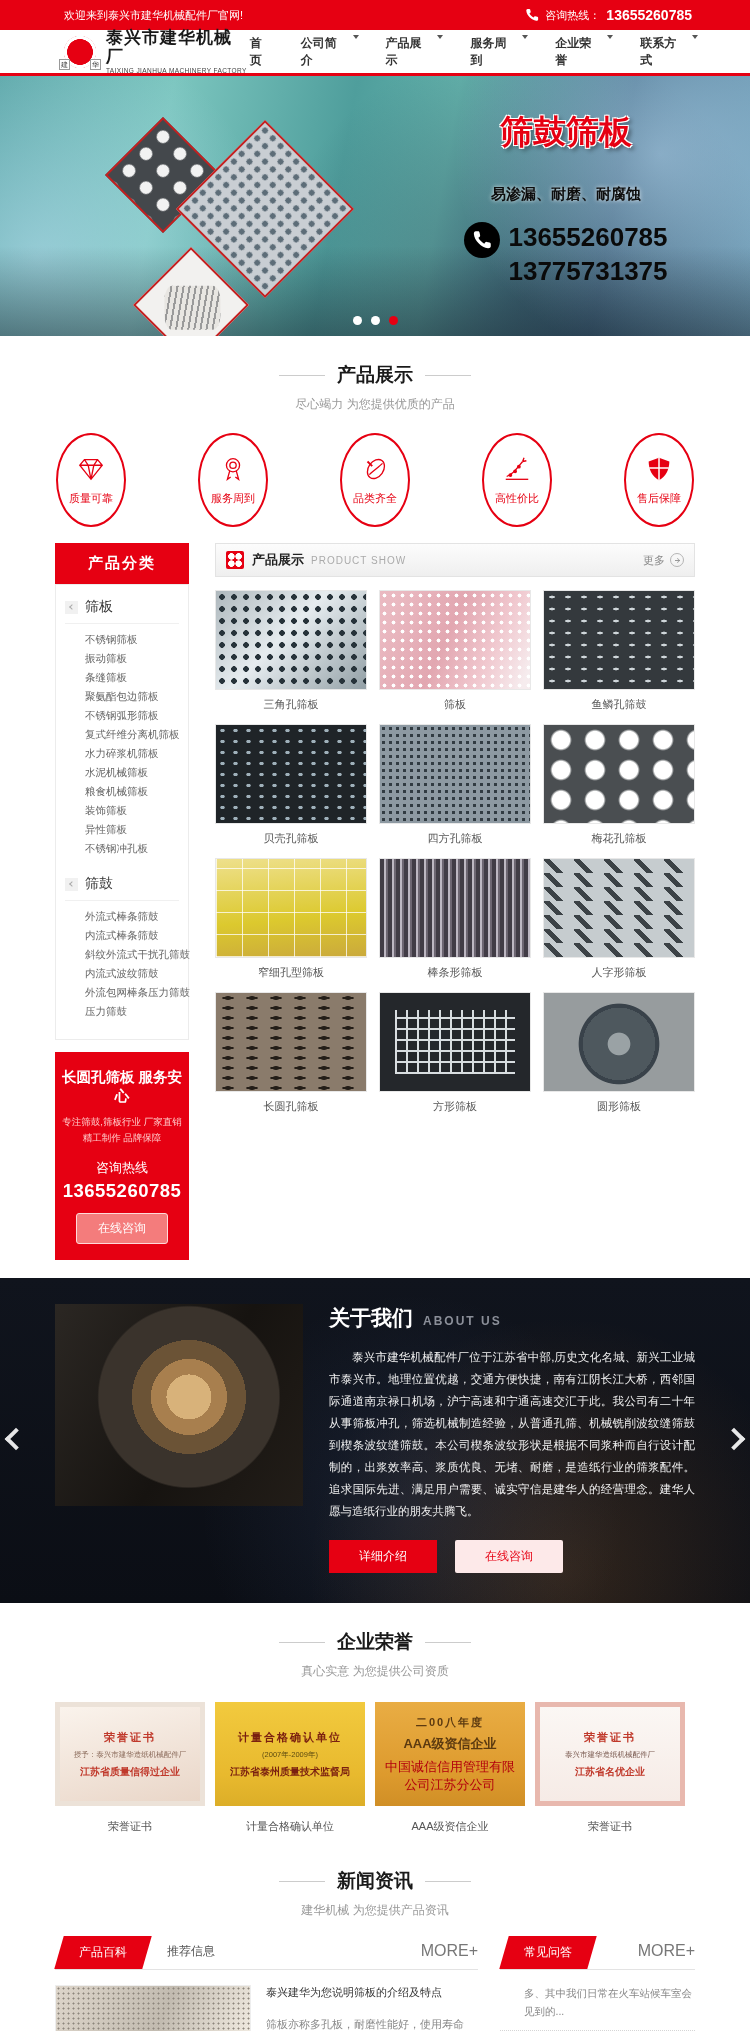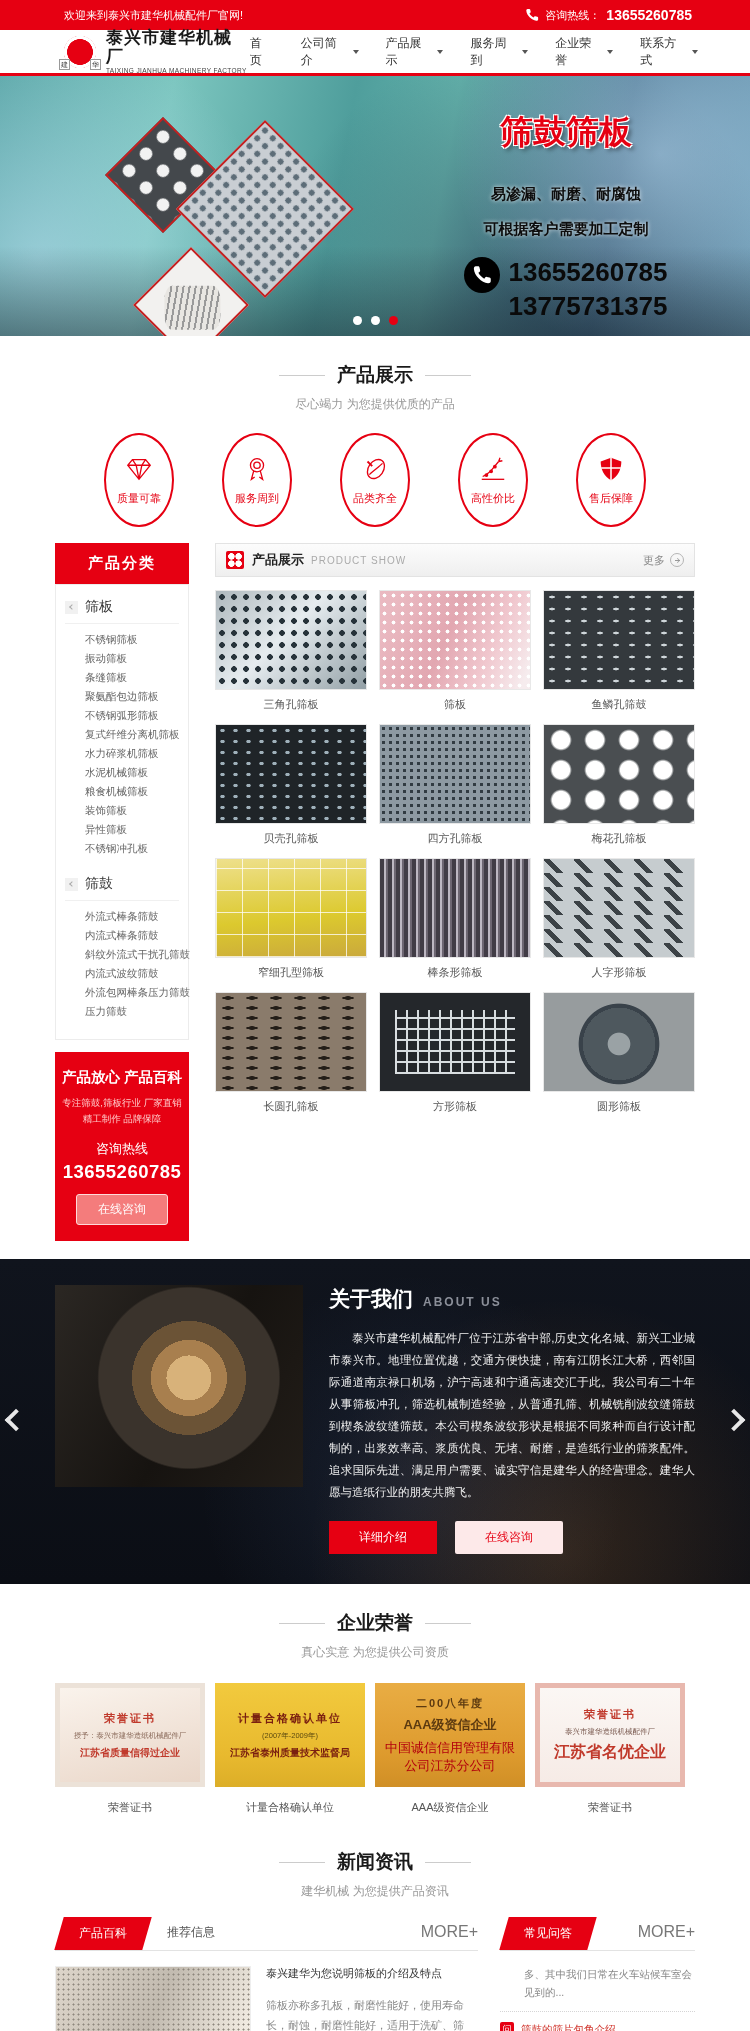--- a/index.html
+++ b/index.html
@@ -16,21 +16,21 @@
   .header { height:46px; display:flex; align-items:center; padding:0 52px 0 62px; background:#fff; border-bottom:3px solid #e60012; }
   .logo { display:flex; align-items:center; gap:8px; cursor:pointer; }
   .logo-mark { position:relative; width:36px; height:36px; }
   .logo-circle { width:32px; height:32px; margin:2px auto 0; border-radius:50%; background:radial-gradient(circle,#e60012 0 56%,#fff 58% 70%,#e60012 72%); }
   .logo-sq { position:absolute; bottom:0; width:11px; height:11px; background:#fff; border:1px solid #999; color:#333; font-size:7px; line-height:9px; text-align:center; }
   .logo-sq.l { left:-3px; } .logo-sq.r { right:-3px; }
   .logo-name { line-height:1.1; }
   .logo-cn { font-size:17px; font-weight:bold; color:#1a1a1a; letter-spacing:1px; }
   .logo-en { font-size:6.5px; color:#444; letter-spacing:.4px; }
   .nav { margin-left:auto; display:flex; gap:27px; font-size:12px; color:#333; }
-  .nav-item { display:flex; align-items:center; gap:4px; cursor:pointer; }
+  .nav-item { display:flex; gap:4px; cursor:pointer;font-weight:bold; }
   .caret { width:0; height:0; border-left:3.5px solid transparent; border-right:3.5px solid transparent; border-top:4px solid #555; }
 
   
   .banner { position:relative; height:260px; overflow:hidden;
     background:
       radial-gradient(circle at 88% 30%, rgba(200,230,255,.5), transparent 30%),
       radial-gradient(circle at 5% 70%, rgba(190,225,245,.55), transparent 32%),
       radial-gradient(circle at 70% 85%, rgba(40,60,80,.5), transparent 45%),
       linear-gradient(100deg,#58a5a5 0%,#7cc6bf 22%,#4f9e9c 45%,#63b2ab 58%,#44708b 80%,#6d9cb5 100%); }
   .banner::after { content:""; position:absolute; left:0; right:0; bottom:0; height:90px; background:linear-gradient(to top, rgba(20,30,40,.45), transparent); }
@@ -54,21 +54,21 @@
   .dot.active { background:#e60012; }
 
   
   .sec-head { text-align:center; padding-top:26px; }
   .sec-title-row { display:flex; align-items:center; justify-content:center; gap:12px; }
   .sec-dash { width:46px; height:1px; background:#ccc; }
   .sec-title { font-size:19px; font-weight:bold; color:#1a1a1a; }
   .sec-sub { margin-top:8px; font-size:12px; color:#999; }
 
   
-  .features { display:flex; justify-content:center; gap:48px; padding:20px 0 6px; }
+  .features { display:flex; justify-content:center; gap:72px; padding:20px 0 6px; }
   .feature { text-align:center; }
   .f-ellipse { width:70px; height:94px; border:2px solid #e60012; border-radius:50%; display:flex; flex-direction:column; align-items:center; justify-content:center; gap:7px; }
   .f-ellipse svg { width:30px; height:30px; }
   .f-label { font-size:11px; color:#e60012; }
 
   
   .main { width:640px; margin:10px auto 0; display:flex; gap:26px; align-items:flex-start; }
   .sidebar { width:134px; flex-shrink:0; }
   .side-title { background:#e60012; color:#fff; font-size:15px; font-weight:bold; text-align:center; padding:11px 0; letter-spacing:2px; }
   .side-box { border:1px solid #ececec; background:#fff; padding:4px 9px 10px; }
@@ -143,21 +143,21 @@
   .honor-row { width:640px; margin:22px auto 0; display:flex; gap:10px; }
   .honor-card { width:150px; cursor:pointer; }
   .honor-img { height:104px; display:flex; flex-direction:column; align-items:center; justify-content:center; gap:5px; padding:6px; text-align:center; }
   .hc1 { background:linear-gradient(165deg,#faf3ec,#f1e3d8 55%,#e9d6c8); border:5px solid #ece2d8; }
   .hc1 .hl1 { color:#c0392b; } .hc1 .hl2 { color:#8a6a5a; } .hc1 .hl3 { color:#c0392b; }
   .hc2 { background:linear-gradient(#f2ca3e,#e8b92e 70%,#dcae28); }
   .hc2 .hl1 { color:#7a1f10; } .hc2 .hl2 { color:#5c4a10; } .hc2 .hl3 { color:#7a1f10; }
   .hc3 { background:linear-gradient(#e9ad44,#dd9a2d 70%,#d08f26); }
   .hc3 .hl1 { color:#5c3a10; } .hc3 .hl2 { color:#b3000c; font-size:13px; } .hc3 .hl3 { color:#5c3a10; }
   .hc4 { background:linear-gradient(#fbf7f4,#f6ebe6); border:5px solid #e8b8ae; }
-  .hc4 .hl1 { color:#c0392b; } .hc4 .hl2 { color:#7a5a50; } .hc4 .hl3 { color:#c0392b; font-size:16px; }
+  .hc4 .hl1 { color:#c0392b; } .hc4 .hl2 { color:#7a5a50; } .hc4 .hl3 { color:#c0392b; font-size:10px; }
   .hl1 { font-size:11px; font-weight:bold; letter-spacing:2px; }
   .hl2 { font-size:7.5px; }
   .hl3 { font-size:10px; font-weight:bold; }
   .honor-cap { text-align:center; font-size:11px; color:#555; margin-top:13px; }
 
   
   .news-wrap { width:640px; margin:0 auto; padding-bottom:26px; }
   .news-cols { display:flex; gap:22px; margin-top:20px; }
   .news-left { width:423px; }
   .news-right { flex:1; }
@@ -237,21 +237,20 @@
 
   <div class="banner">
     <div class="diamond d-flower"></div>
     <div class="diamond d-dots"></div>
     <div class="diamond d-roll">
         <i></i>
       </div>
     <div class="banner-text">
       <div class="banner-title">筛鼓筛板</div>
       <div class="banner-line first">易渗漏、耐磨、耐腐蚀</div>
-      <div class="banner-line">可根据客户需要加工定制</div>
       <div class="banner-phones">
         <span class="tel-badge">
           <svg viewBox="0 0 16 16">
               <path d="M3 1 C2 1 1.4 2 1.5 3.2 C1.9 8.5 7.5 14.1 12.8 14.5 C14 14.6 15 14 15 13 L15 11.2 C15 10.6 14.6 10.1 14 10 L11.8 9.5 C11.3 9.4 10.8 9.6 10.5 10 L9.8 10.9 C8 10 6 8 5.1 6.2 L6 5.5 C6.4 5.2 6.6 4.7 6.5 4.2 L6 2 C5.9 1.4 5.4 1 4.8 1 Z" fill="#fff"></path>
             </svg>
         </span>
         <span>
           <div class="banner-num">13655260785</div>
           <div class="banner-num">13775731375</div>
         </span>
@@ -360,21 +359,21 @@
         <div class="cat-items">
           <div class="cat-item">外流式棒条筛鼓</div>
           <div class="cat-item">内流式棒条筛鼓</div>
           <div class="cat-item">斜纹外流式干扰孔筛鼓</div>
           <div class="cat-item">内流式波纹筛鼓</div>
           <div class="cat-item">外流包网棒条压力筛鼓</div>
           <div class="cat-item">压力筛鼓</div>
         </div>
       </div>
       <div class="promo">
-        <div class="promo-l1">产品放心  产品百科</div>
+        <div class="promo-l1">长圆孔筛板  服务安心</div>
         <div class="promo-l2">专注筛鼓,筛板行业  厂家直销</div>
         <div class="promo-l3">精工制作  品牌保障</div>
         <div class="promo-hot">咨询热线</div>
         <div class="promo-num">13655260785</div>
         <div class="promo-btn">在线咨询</div>
       </div>
     </div>
 
     <div class="products">
       <div class="p-head">

